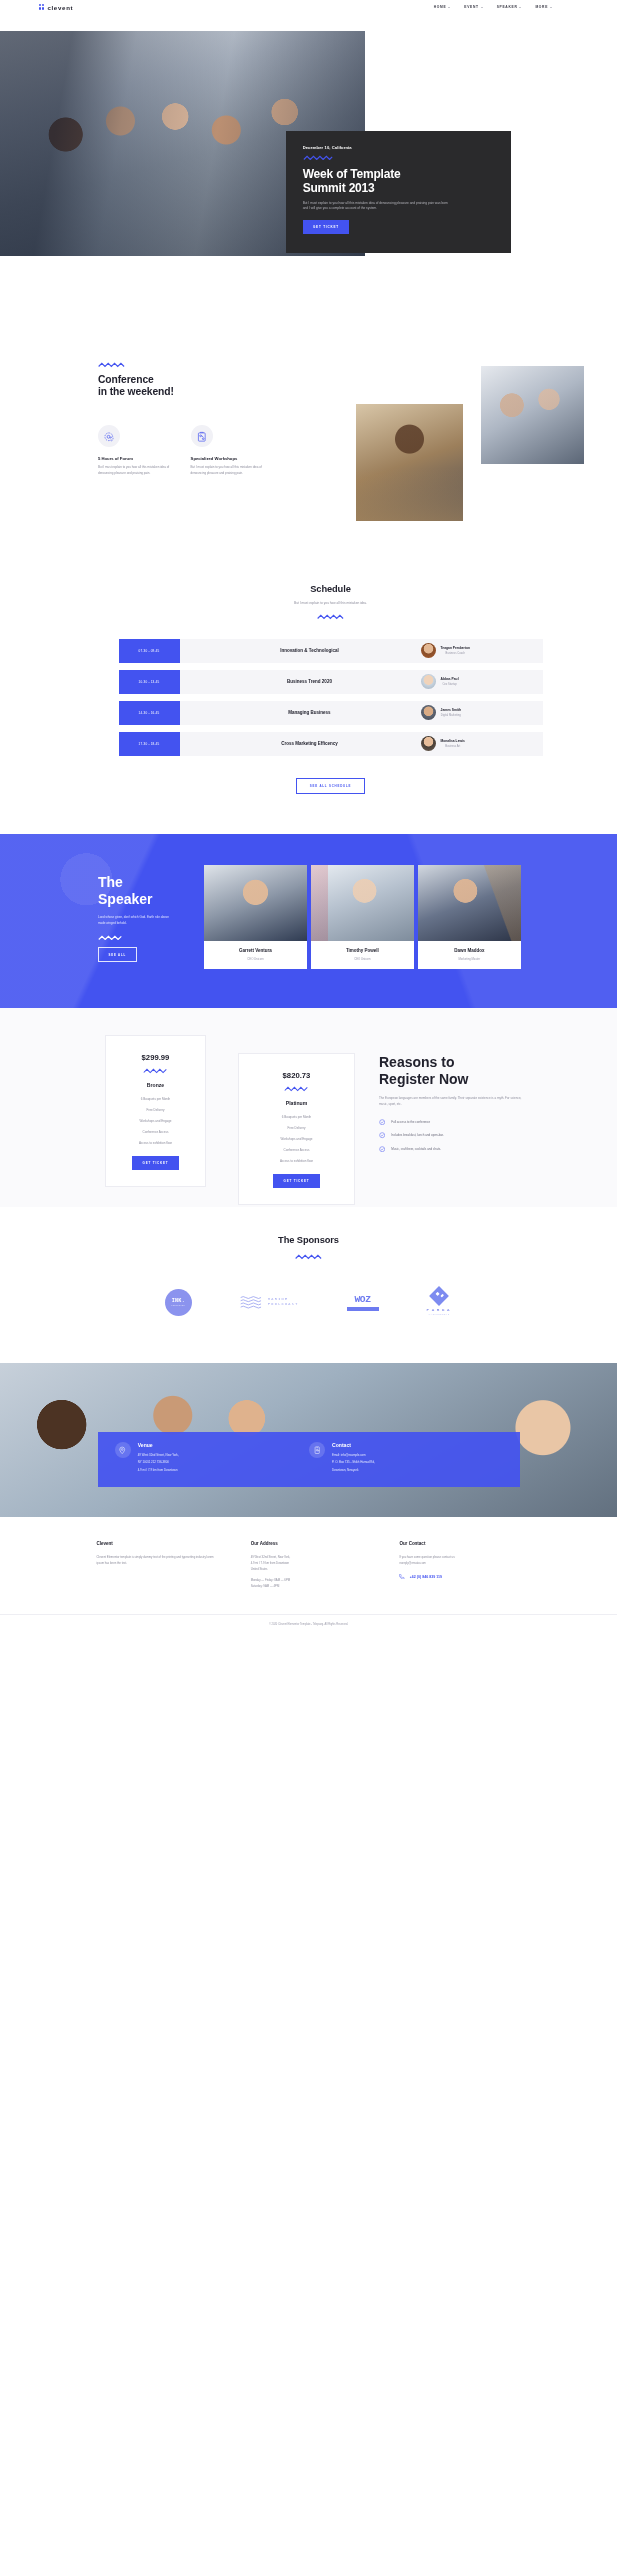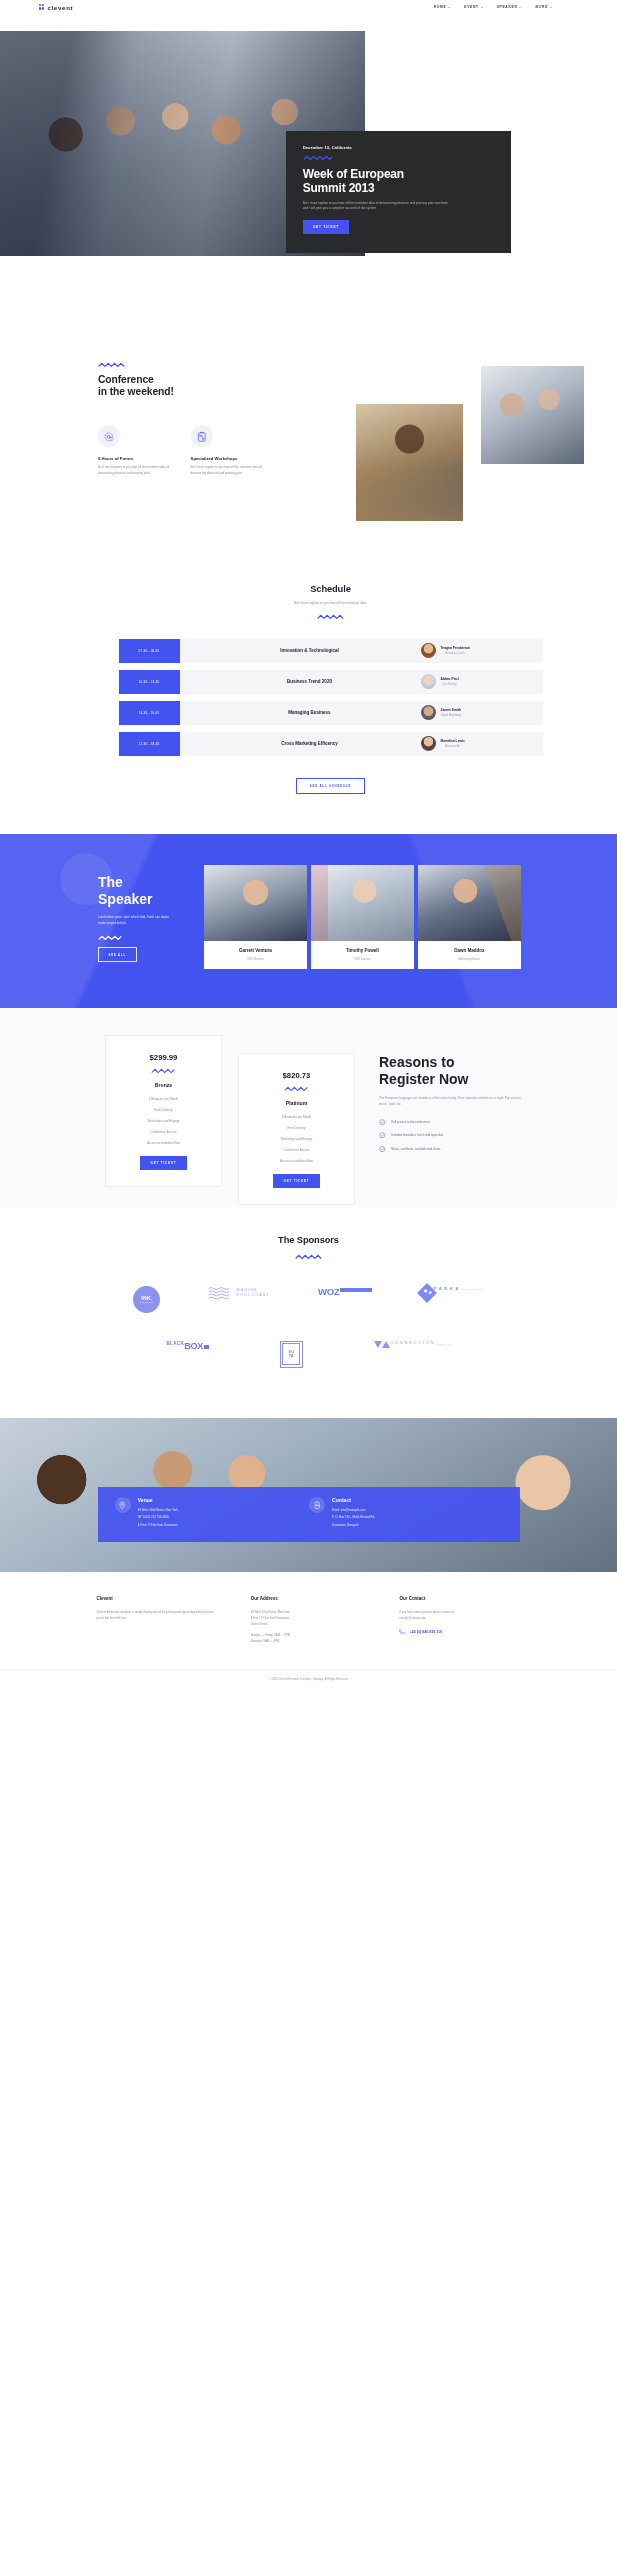--- a/index.html
+++ b/index.html
@@ -163,40 +163,40 @@
   .ph3{background:linear-gradient(160deg,#d2d8e0,#67738a 50%,#2c3447);}
   .ph3::after{background:radial-gradient(circle at 46% 34%,rgba(224,182,148,.92) 0 11.6px,transparent 12.2px),
     linear-gradient(250deg,rgba(180,140,90,.35) 0 28%,transparent 29%);}
   .sp-body { padding:7px 0 8.4px; text-align:center; }
   .sp-cname { font-size:4.5px; font-weight:700; color:#22222e; }
   .sp-crole { font-size:2.8px; color:#9a9aaa; margin-top:3.9px; }
 
   
   .pricing { position:relative; height:199px; background:#fafafc; padding-top:24.4px; }
   .price-card { position:absolute; background:#fff; border:0.6px solid #ececf2; text-align:center; }
-  .pc-bronze { left:105px; top:27px; width:117px; padding:16.7px 0 15.4px; }
+  .pc-bronze { left:105px; top:27px; width:101px; padding:16.7px 0 15.4px; }
   .pc-plat   { left:238px; top:45px; width:117px; padding:16.7px 0 15.4px; }
   .pc-price { font-size:7.7px; font-weight:700; color:#22222e; }
   .pc-zig { margin:6.4px auto 7.7px; }
   .pc-name { font-size:5.1px; font-weight:700; color:#22222e; }
   .pc-feats { margin-top:9px; display:flex; flex-direction:column; gap:7px; }
   .pc-feat { font-size:3px; color:#8d8d9c; }
   .pc-btn { margin-top:11.6px; }
   .reasons { position:absolute; left:379px; top:46px; width:149px; }
   .rs-h { font-size:14px; line-height:1.22; font-weight:700; color:#22222e; }
   .rs-p { font-size:3px; line-height:1.9; color:#8d8d9c; margin-top:7.7px; }
   .rs-list { margin-top:11.6px; display:flex; flex-direction:column; gap:7px; }
   .rs-item { display:flex; align-items:center; gap:5.8px; font-size:3px; color:#6c6c7c; }
 
   
   .sponsors { padding:28px 0 44px; text-align:center; background:#fff; }
   .sp-grid-1, .sp-grid-2 { display:flex; justify-content:center; align-items:center; }
   .sp-grid-1 { gap:48px; margin-top:26px; }
   .sp-grid-2 { gap:71px; margin-top:22px; }
-  .logo-cell { display:flex; flex-direction:row; align-items:flex-start; justify-content:center; height:33px; }
+  .logo-cell { display:flex; flex-direction:column; align-items:center; justify-content:center; height:33px;font-family:Liberation Mono, monospace; }
   .ink-circle {
     width:27px;height:27px;border-radius:50%;background:#8b93ee;color:#fff;
     display:flex;flex-direction:column;align-items:center;justify-content:center;
   }
   .ink-main{font-size:5.1px;font-weight:800;letter-spacing:0.3px;}
   .ink-sub{font-size:1.5px;letter-spacing:0.6px;margin-top:0.6px;opacity:.85;}
   .marine { display:flex; align-items:center; gap:5.1px; color:#8b93ee; }
   .mr-txt { text-align:left; font-size:3.5px; letter-spacing:1.3px; line-height:1.45; color:#9aa1ef; }
   .woz { color:#6d7bf0; font-size:9.6px; font-weight:900; letter-spacing:-0.3px; }
   .woz-bar { width:32px;height:3.9px;background:#6d7bf0;margin-top:1.9px; }
@@ -287,21 +287,21 @@
     </div>
   </div>
 
   <div class="hero">
     <div class="hero-img"></div>
     <div class="hero-card">
       <div class="hero-date">December 10, California</div>
       <svg class="zig hero-zig" width="30" height="5.8" viewBox="0 0 46 9">
         <polyline points="1,7 6,2 11,7 16,2 21,7 26,2 31,7 36,2 41,7 45,3" fill="none" stroke="#4353f0" stroke-width="1.8"></polyline>
       </svg>
-      <div class="hero-title">Week of European</div>
+      <div class="hero-title">Week of Template</div>
       <div class="hero-title">Summit 2013</div>
       <div class="hero-desc">But I must explain to you how all this mistaken idea of denouncing pleasure and praising pain was born and I will give you a complete account of the system.</div>
       <button class="btn-primary">GET TICKET</button>
     </div>
   </div>
 
   <div class="conf">
     <div class="conf-img-a"></div>
     <div class="conf-img-b"></div>
     <div class="conf-left">
@@ -519,45 +519,20 @@
       <div class="logo-cell">
         <div class="woz">WOZ</div>
         <div class="woz-bar"></div>
       </div>
       <div class="logo-cell">
         <div class="parka-d"></div>
         <div class="parka-t">PARKA</div>
         <div class="parka-s">FASHIONWEAR</div>
       </div>
     </div>
-    <div class="sp-grid-2">
-      <div class="logo-cell">
-        <div class="bb-1">BLACK</div>
-        <div class="bb-2">
-          <span>BOX</span>
-          <span class="bb-sq"></span>
-        </div>
-      </div>
-      <div class="logo-cell">
-        <div class="soya">
-            <div class="soya-in">
-          <span>SO</span>
-          <span>YA</span>
-        </div>
-          </div>
-      </div>
-      <div class="logo-cell">
-        <div class="conn-tri">
-          <span class="tri-d"></span>
-            <span class="tri-u"></span>
-        </div>
-        <div class="conn-t">CONNECTION</div>
-        <div class="conn-s">PREMIUM</div>
-      </div>
-    </div>
   </div>
 
   <div class="venue">
     <div class="venue-bg"></div>
     <div class="venue-box">
       <div class="vb-col">
         <div class="vb-icon">
           <svg width="8.4" height="8.4" viewBox="0 0 24 24" fill="none" stroke="#fff" stroke-width="1.5">
             <path d="M12 22s7-7.2 7-12a7 7 0 1 0-14 0c0 4.8 7 12 7 12z"></path>
               <circle cx="12" cy="10" r="2.6"></circle>

